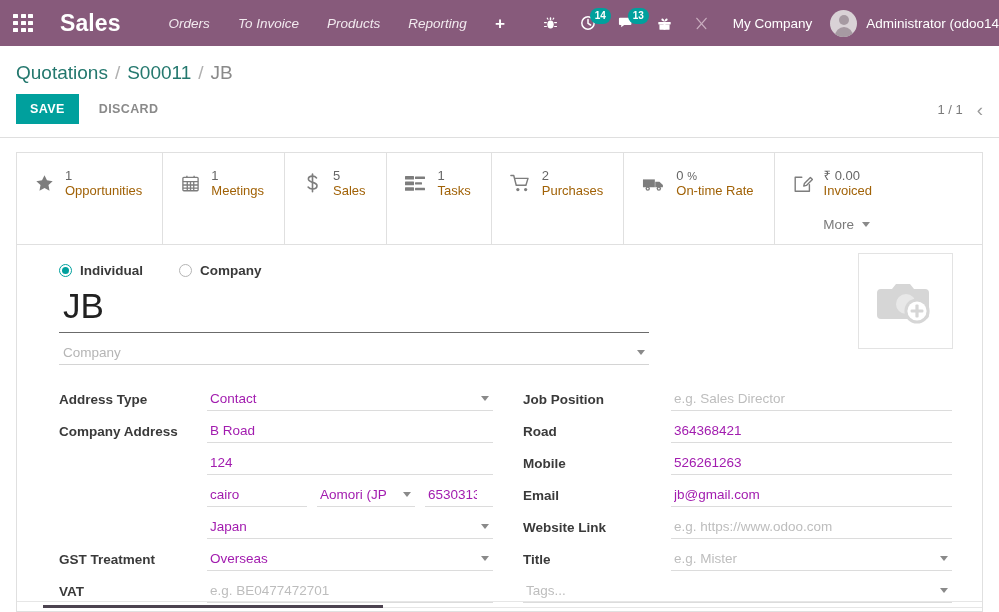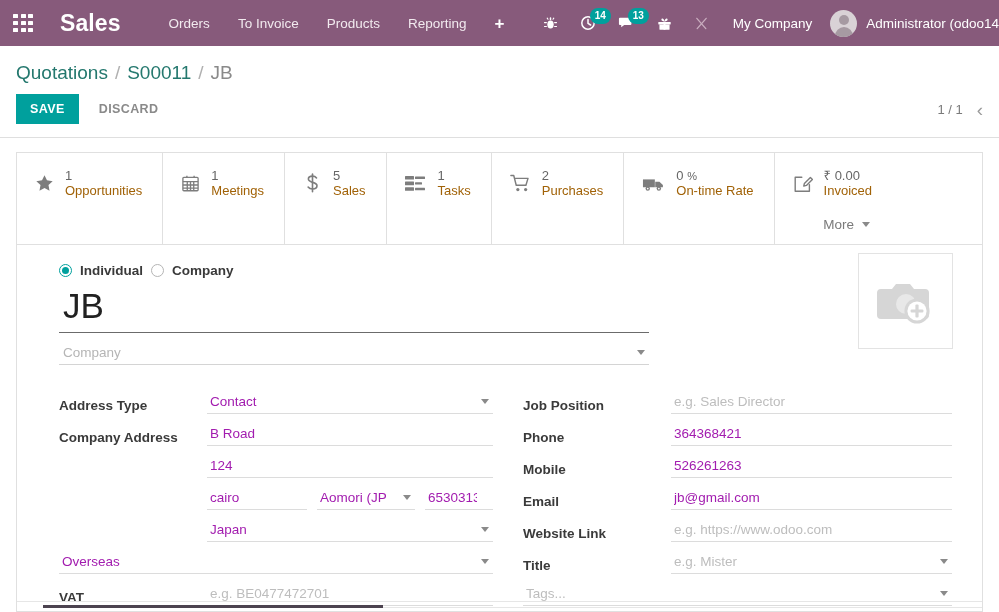--- a/index.html
+++ b/index.html
@@ -37,21 +37,21 @@
   .apps-grid-inner i { background: #ffffff; display: block; border-radius: 0.5px;}
   .brand {
     font-size: 23px;
     font-weight: bold;
     letter-spacing: .1px;
     padding: 0 0 0 14px;
     margin-right: 34px;
     color: #ffffff;
     cursor: pointer;
   }
-  .nav-menu { display: flex; align-items: center; gap: 0px; }
+  .nav-menu { display: flex; align-items: center; gap: 0px; font-style: italic; }
   .nav-menu a {
     color: #f2eaef;
     font-size: 13.5px;
     text-decoration: none;
     padding: 14px 14px;
     white-space: nowrap;
     cursor: pointer;
   }
   .nav-plus {
     color: #ffffff;
@@ -234,21 +234,21 @@
     width: 0; height: 0;
     border-left: 4.5px solid transparent;
     border-right: 4.5px solid transparent;
     border-top: 5px solid #8a8a8a;
     display: inline-block;
   }
   .stat-divider { border-bottom: 1px solid #e0e0e0; }
 
   
   .form-body { padding: 18px 30px 0 42px; position: relative; }
-  .radio-row { display: flex; align-items: flex-start; gap: 8px; margin-bottom: 4px; }
+  .radio-row { display: flex; align-items: flex-start; gap: 36px; margin-bottom: 4px; }
   .radio-item { display: flex; align-items: center; gap: 8px; cursor: pointer; }
   .radio-dot {
     width: 13px; height: 13px; border-radius: 50%;
     border: 1px solid #b5b5b5; background: #fff;
     display: inline-block; position: relative; flex: 0 0 auto;
   }
   .radio-dot.checked { border-color: #00A09D; }
   .radio-dot.checked::after {
     content: ""; position: absolute;
     width: 7px; height: 7px; border-radius: 50%;
@@ -312,21 +312,21 @@
   }
 
   
   .cols {
     display: flex;
     margin-top: 22px;
     gap: 30px;
   }
   .col { width: 455px; }
   .col-right { width: 455px; }
-  .f-row { display: flex; align-items: flex-end; margin-bottom: 5px; min-height: 27px; }
+  .f-row { display: flex; align-items: flex-start; margin-bottom: 5px; min-height: 27px; }
   .f-label {
     width: 148px;
     flex: 0 0 148px;
     font-size: 13.5px;
     font-weight: bold;
     color: #3a3a3a;
     padding-top: 5px;
     line-height: 1.2;
   }
   .f-val { flex: 1; position: relative; }
@@ -686,20 +686,21 @@
 
           <div class="f-row">
             <div class="f-label"></div>
             <div class="f-val">
               <input class="f-input" value="Japan" style="">
               <span class="sel-caret"></span>
             </div>
           </div>
 
           <div class="f-row">
+            <div class="f-label">GST Treatment</div>
             <div class="f-val">
               <input class="f-input" value="Overseas" style="">
               <span class="sel-caret"></span>
             </div>
           </div>
 
           <div class="f-row">
             <div class="f-label">VAT</div>
             <div class="f-val">
               <input class="f-input" placeholder="e.g. BE0477472701" style="">
@@ -711,21 +712,21 @@
         <div class="col-right">
 
           <div class="f-row">
             <div class="f-label">Job Position</div>
             <div class="f-val">
               <input class="f-input" placeholder="e.g. Sales Director" style="">
             </div>
           </div>
 
           <div class="f-row">
-            <div class="f-label">Phone</div>
+            <div class="f-label">Road</div>
             <div class="f-val">
               <input class="f-input" value="364368421" style="">
             </div>
           </div>
 
           <div class="f-row">
             <div class="f-label">Mobile</div>
             <div class="f-val">
               <input class="f-input" value="526261263" style="">
             </div>

